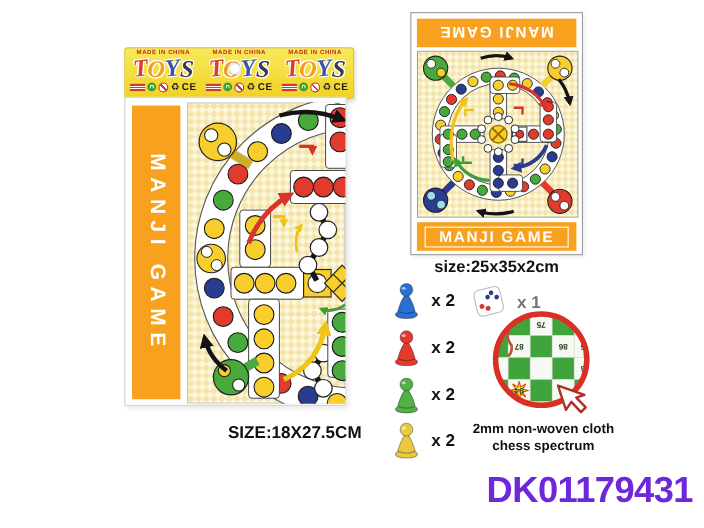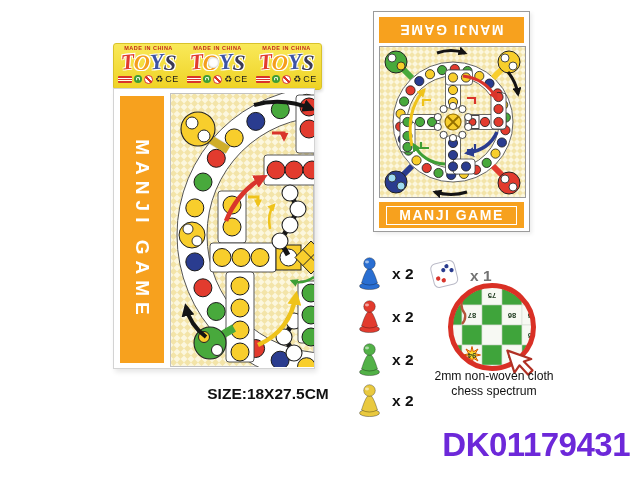--- a/index.html
+++ b/index.html
@@ -23,21 +23,21 @@
   .l2{transform:rotate(-5deg);} .l3{transform:rotate(4deg) translateY(1px);}
   .certrow{display:flex;align-items:center;gap:2px;margin-top:1px;}
   .clabel{width:14px;height:7px;background:#D9342B;border-radius:1px;
           background-image:linear-gradient(transparent 2px,#fff 2px,#fff 3px,transparent 3px,transparent 4px,#ffd 4px,#ffd 5px,transparent 5px);}
   .cgreen{width:8px;height:8px;border-radius:50%;background:#3E9E35;position:relative;}
   .cgreen:after{content:"";position:absolute;left:2px;top:2px;width:4px;height:4px;border-radius:50%;
           border:1px solid #fff;border-bottom-color:transparent;box-sizing:border-box;}
   .cban{width:9px;height:9px;border-radius:50%;border:1.4px solid #D9342B;box-sizing:border-box;
         background:linear-gradient(45deg,transparent 42%,#D9342B 42%,#D9342B 58%,transparent 58%),#fff;}
   .crec{font-size:9px;line-height:9px;color:#222;}
-  .cce{font-size:9px;font-weight:normal;color:#1a1a1a;letter-spacing:.5px;}
+  .cce{font-size:9px;font-weight:bold;color:#1a1a1a;letter-spacing:.5px;}
   #hang-hole{position:absolute;left:94px;top:13px;width:11px;height:11px;border-radius:50%;
              background:#fff;box-shadow:inset 0 0 2px rgba(0,0,0,.35);}
 
   
   #left-card{position:absolute;left:113px;top:88px;width:202px;height:281px;background:#fff;
              border:1px solid #d3d3d3;box-sizing:border-box;box-shadow:2px 3px 5px rgba(0,0,0,.10);}
   #left-band{position:absolute;left:6px;top:7px;width:44px;height:267px;}
   #left-band-text{position:absolute;left:50%;top:50%;transform:translate(-50%,-50%) rotate(90deg);
       white-space:nowrap;color:#fff;font-weight:bold;font-size:19px;letter-spacing:6px;}
   #lb{position:absolute;left:56px;top:4px;}
@@ -62,22 +62,22 @@
 
   
   .prow{position:absolute;left:356px;display:flex;align-items:center;}
   .qty{font-size:15.5px;font-weight:bold;color:#111;margin-left:9px;}
   #dice-wrap{position:absolute;left:426px;top:255px;}
   #dice-qty{position:absolute;left:470px;top:267px;font-size:15.5px;font-weight:bold;color:#737373;}
 
   
   #detail{position:absolute;left:446px;top:281px;}
   #cursor{position:absolute;left:505px;top:342px;}
-  #detail-cap{position:absolute;left:416px;top:369px;width:156px;text-align:center;
-              font-size:12.2px;font-weight:normal;color:#111;line-height:14.5px;}
+  #detail-cap{position:absolute;left:416px;top:383px;width:156px;text-align:center;
+              font-size:12.2px;font-weight:bold;color:#111;line-height:14.5px;}
 
   
   #code{position:absolute;left:420px;top:426px;width:210px;text-align:right;
         font-size:33px;font-weight:bold;letter-spacing:-.5px;}
 </style>
 </head>
 <body>
 
 <div id="stage">
 
@@ -433,20 +433,21 @@
         <path d="M118,86 Q110,104 88,107" stroke="#2A3C8F" stroke-width="3.5" marker-end="url(#nN)"></path>
         <path d="M66,118 Q45,117 35,99" stroke="#3E9E35" stroke-width="3" marker-end="url(#nG)"></path>
       </g>
     </svg>
 
     <div class="banner" id="rp-bottom" style="background-color: rgb(247, 161, 30);">
       <span class="label">MANJI GAME</span>
     </div>
   </div>
 
+  <div id="right-size">size:25x35x2cm</div>
 
   <div class="prow" style="top:257px">
     <svg class="pawn" width="27" height="33" viewBox="0 0 27 33" style="color: rgb(42, 111, 210);">
       <ellipse cx="13.5" cy="29" rx="10" ry="3.6" fill="currentColor" stroke="rgba(0,0,0,.35)"></ellipse>
       <path d="M13.5,10 C10,13 8,18 5.5,26 Q13.5,30 21.5,26 C19,18 17,13 13.5,10 Z" fill="currentColor" stroke="rgba(0,0,0,.3)"></path>
       <circle cx="13.5" cy="6.5" r="5.8" fill="currentColor" stroke="rgba(0,0,0,.3)"></circle>
       <ellipse cx="11" cy="5" rx="2" ry="1.4" fill="rgba(255,255,255,.55)"></ellipse>
     </svg>
     <span class="qty">x 2</span>
   </div>

